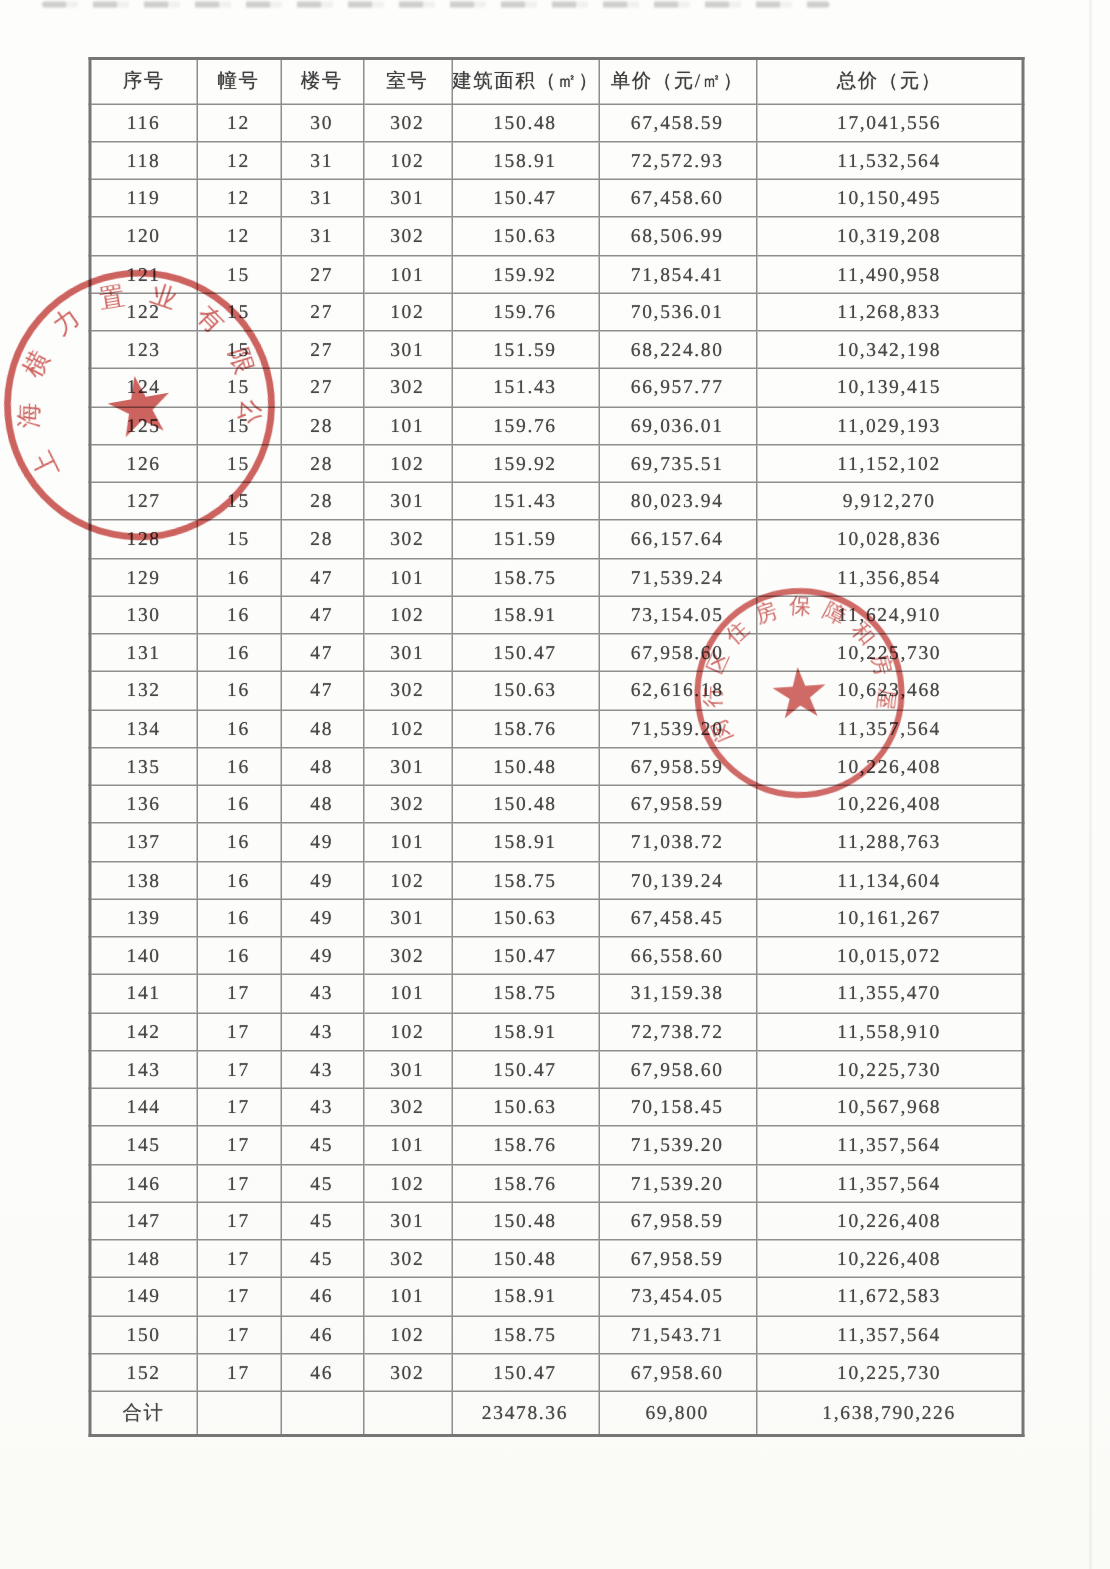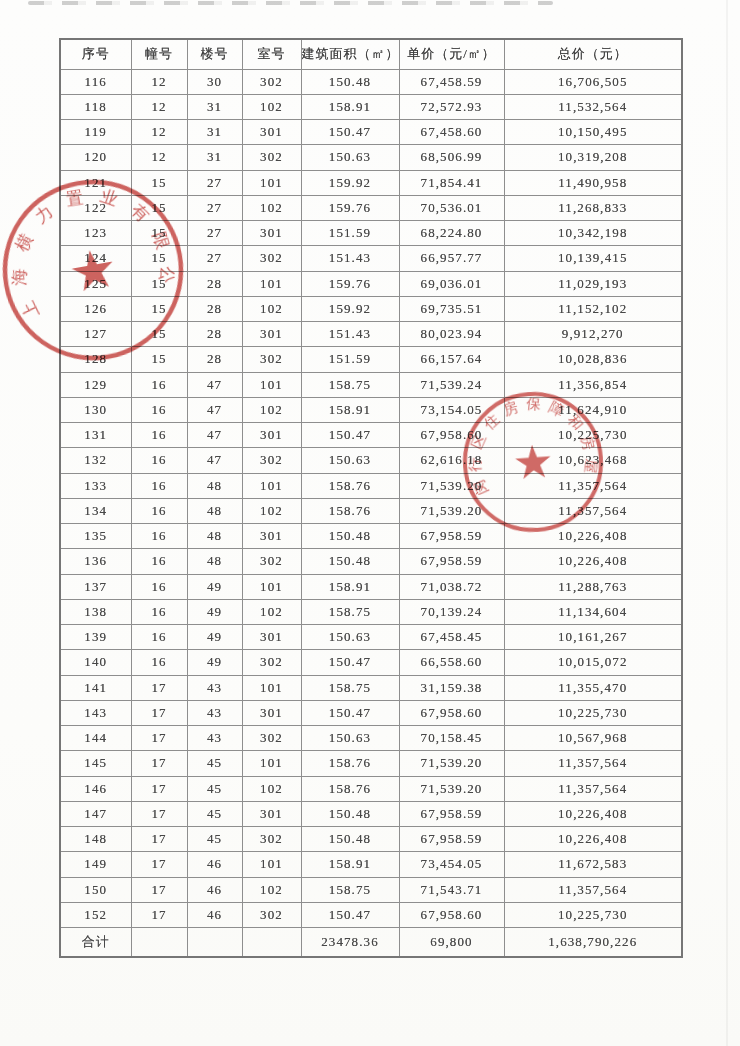--- a/index.html
+++ b/index.html
@@ -79,21 +79,21 @@
       </tr>
     </thead>
     <tbody>
       <tr>
         <td>116</td>
         <td>12</td>
         <td>30</td>
         <td>302</td>
         <td>150.48</td>
         <td>67,458.59</td>
-        <td>16,706,505</td>
+        <td>17,041,556</td>
       </tr>
         <tr>
         <td>118</td>
         <td>12</td>
         <td>31</td>
         <td>102</td>
         <td>158.91</td>
         <td>72,572.93</td>
         <td>11,532,564</td>
       </tr>
@@ -217,38 +217,29 @@
         <tr>
         <td>132</td>
         <td>16</td>
         <td>47</td>
         <td>302</td>
         <td>150.63</td>
         <td>62,616.18</td>
         <td>10,623,468</td>
       </tr>
         <tr>
-        <td>133</td>
+        <td>134</td>
         <td>16</td>
         <td>48</td>
-        <td>101</td>
+        <td>102</td>
         <td>158.76</td>
         <td>71,539.20</td>
         <td>11,357,564</td>
       </tr>
         <tr>
-        <td>134</td>
-        <td>16</td>
-        <td>48</td>
-        <td>102</td>
-        <td>158.76</td>
-        <td>71,539.20</td>
-        <td>11,357,564</td>
-      </tr>
-        <tr>
         <td>135</td>
         <td>16</td>
         <td>48</td>
         <td>301</td>
         <td>150.48</td>
         <td>67,958.59</td>
         <td>10,226,408</td>
       </tr>
         <tr>
         <td>136</td>
@@ -296,20 +287,29 @@
         <td>10,015,072</td>
       </tr>
         <tr>
         <td>141</td>
         <td>17</td>
         <td>43</td>
         <td>101</td>
         <td>158.75</td>
         <td>31,159.38</td>
         <td>11,355,470</td>
+      </tr>
+        <tr>
+        <td>142</td>
+        <td>17</td>
+        <td>43</td>
+        <td>102</td>
+        <td>158.91</td>
+        <td>72,738.72</td>
+        <td>11,558,910</td>
       </tr>
         <tr>
         <td>143</td>
         <td>17</td>
         <td>43</td>
         <td>301</td>
         <td>150.47</td>
         <td>67,958.60</td>
         <td>10,225,730</td>
       </tr>

